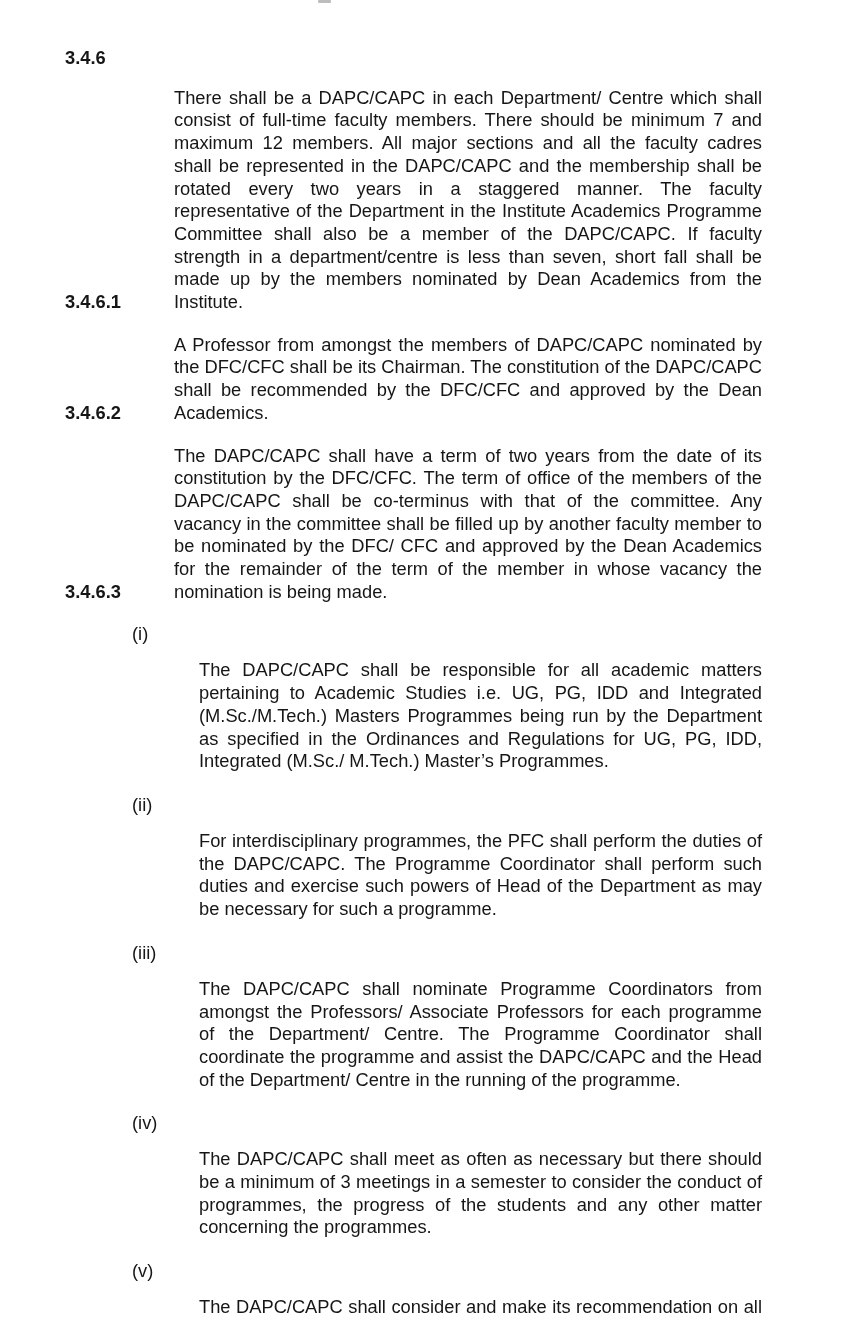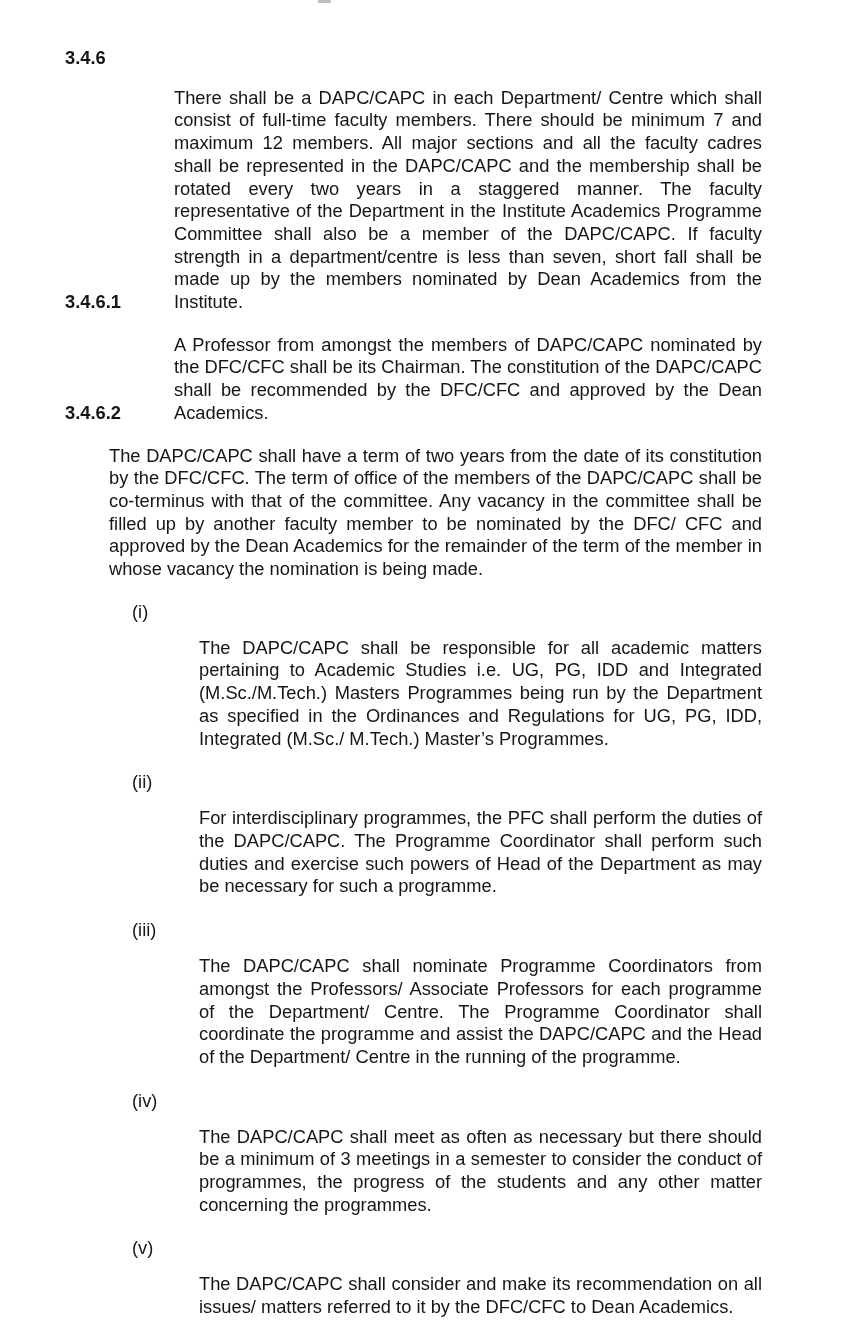--- a/index.html
+++ b/index.html
@@ -82,20 +82,21 @@
       <div class="num">3.4.6.1</div>
       <div class="clause-body">There shall be a DAPC/CAPC in each Department/ Centre which shall consist of full-time faculty members. There should be minimum 7 and maximum 12 members. All major sections and all the faculty cadres shall be represented in the DAPC/CAPC and the membership shall be rotated every two years in a staggered manner. The faculty representative of the Department in the Institute Academics Programme Committee shall also be a member of the DAPC/CAPC. If faculty strength in a department/centre is less than seven, short fall shall be made up by the members nominated by Dean Academics from the Institute.</div>
     </div>
 
     <div class="row clause">
       <div class="num">3.4.6.2</div>
       <div class="clause-body">A Professor from amongst the members of DAPC/CAPC nominated by the DFC/CFC shall be its Chairman. The constitution of the DAPC/CAPC shall be recommended by the DFC/CFC and approved by the Dean Academics.</div>
     </div>
 
     <div class="row clause">
+      <div class="num">3.4.6.3</div>
       <div class="clause-body">The DAPC/CAPC shall have a term of two years from the date of its constitution by the DFC/CFC. The term of office of the members of the DAPC/CAPC shall be co-terminus with that of the committee. Any vacancy in the committee shall be filled up by another faculty member to be nominated by the DFC/ CFC and approved by the Dean Academics for the remainder of the term of the member in whose vacancy the nomination is being made.</div>
     </div>
 
 
     <div>
 
       <div class="duty">
         <div class="marker">(i)</div>
         <div class="text">The DAPC/CAPC shall be responsible for all academic matters pertaining to Academic Studies i.e. UG, PG, IDD and Integrated (M.Sc./M.Tech.) Masters Programmes being run by the Department as specified in the Ordinances and Regulations for UG, PG, IDD, Integrated (M.Sc./ M.Tech.) Master’s Programmes.</div>
       </div>

